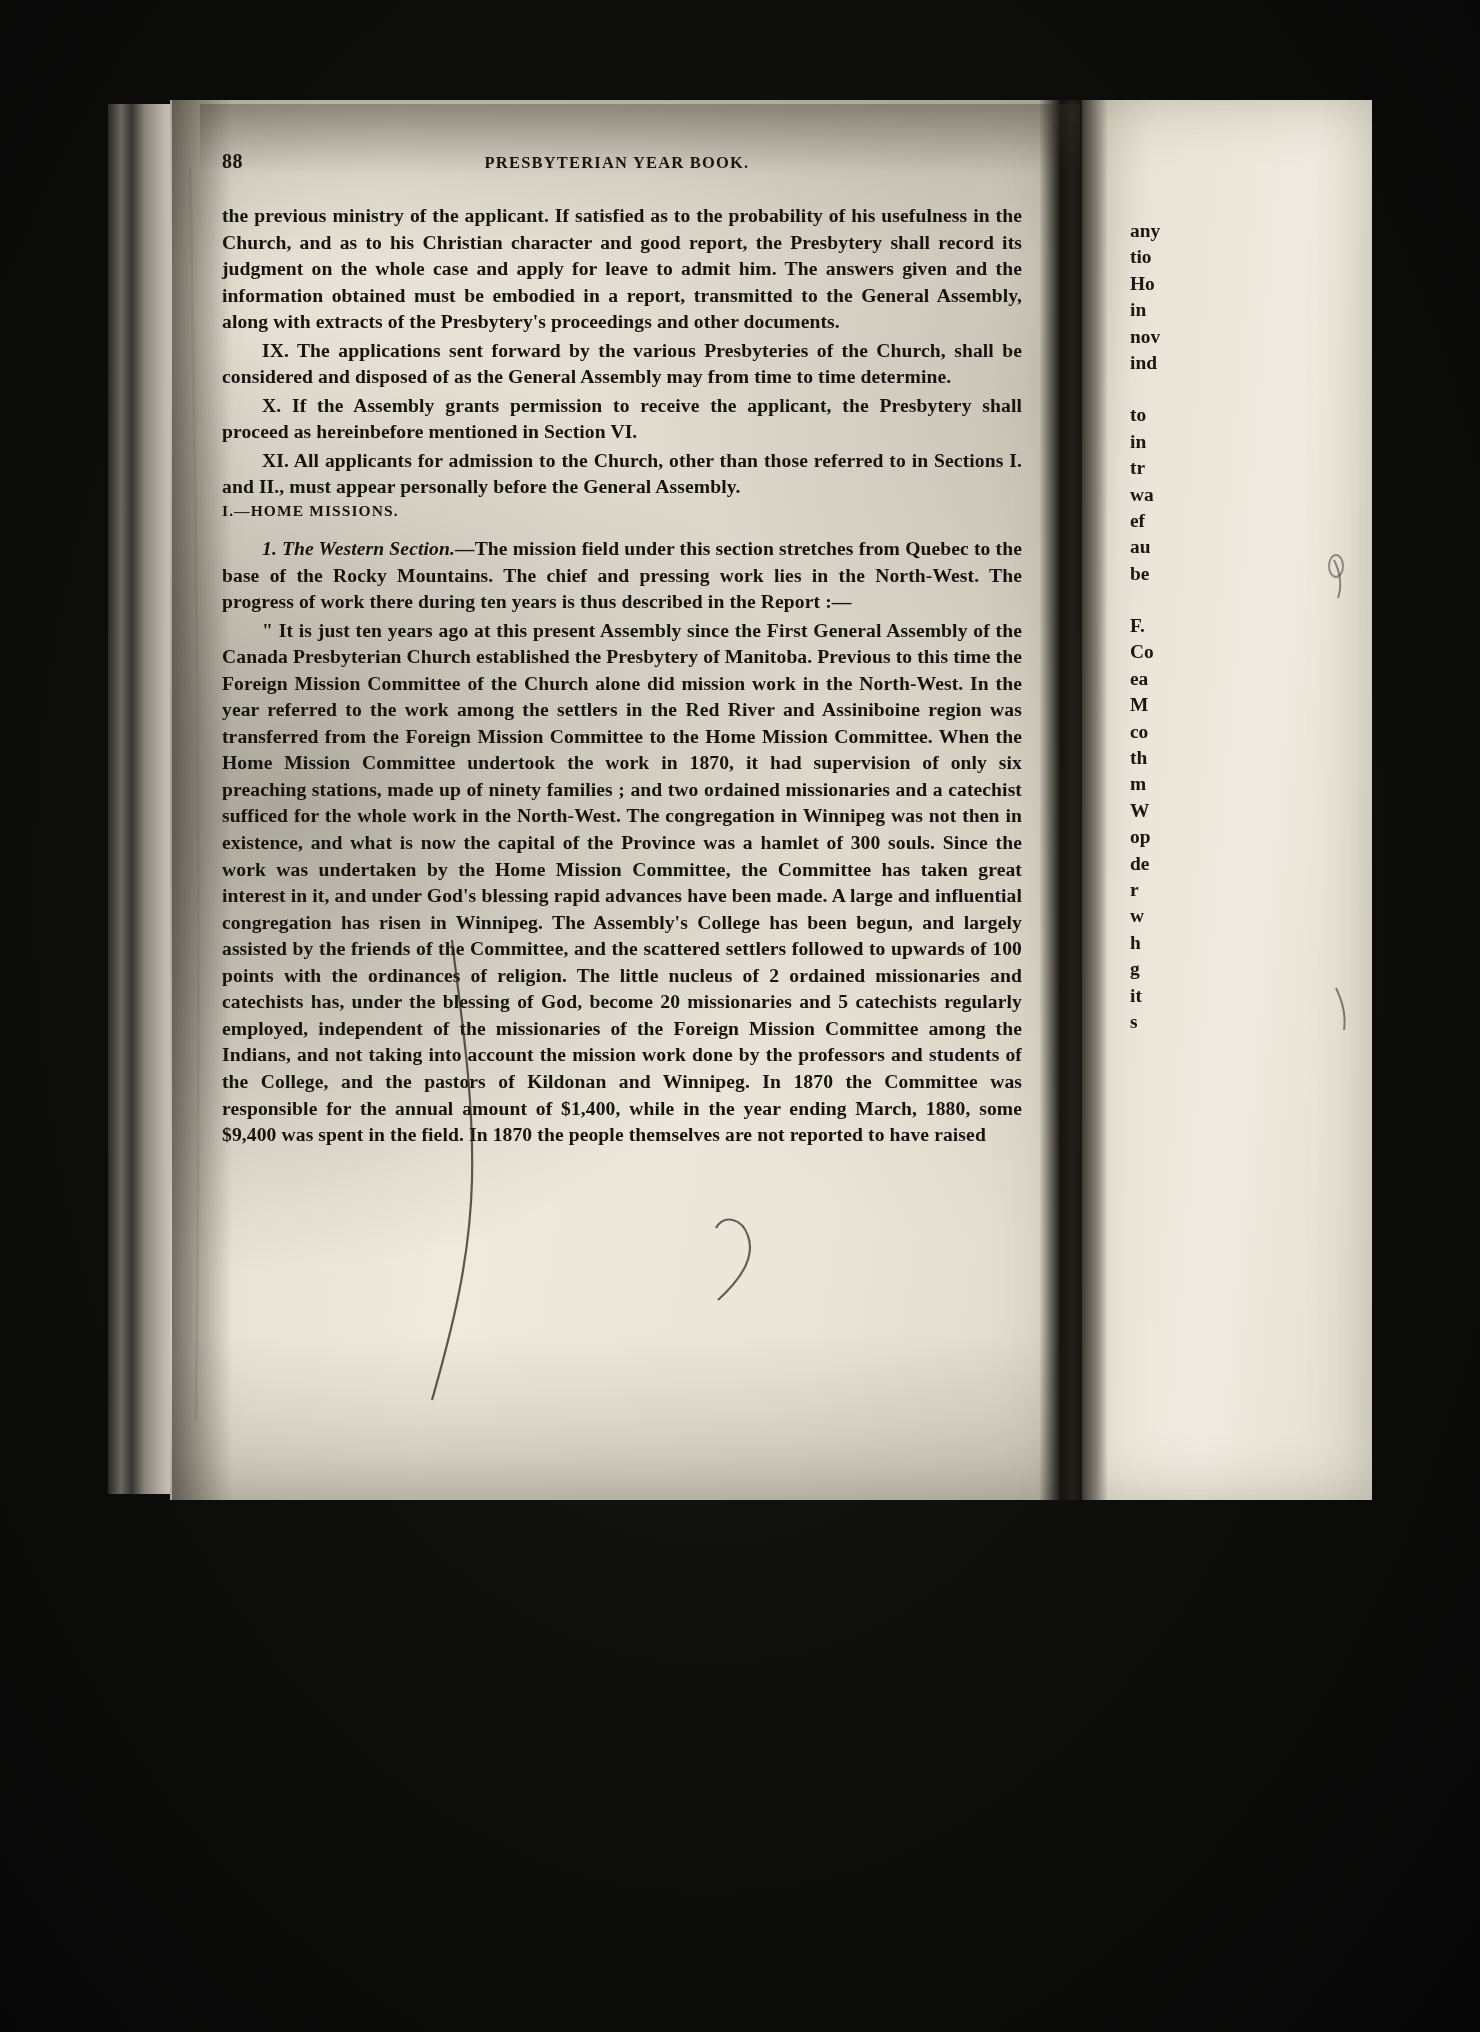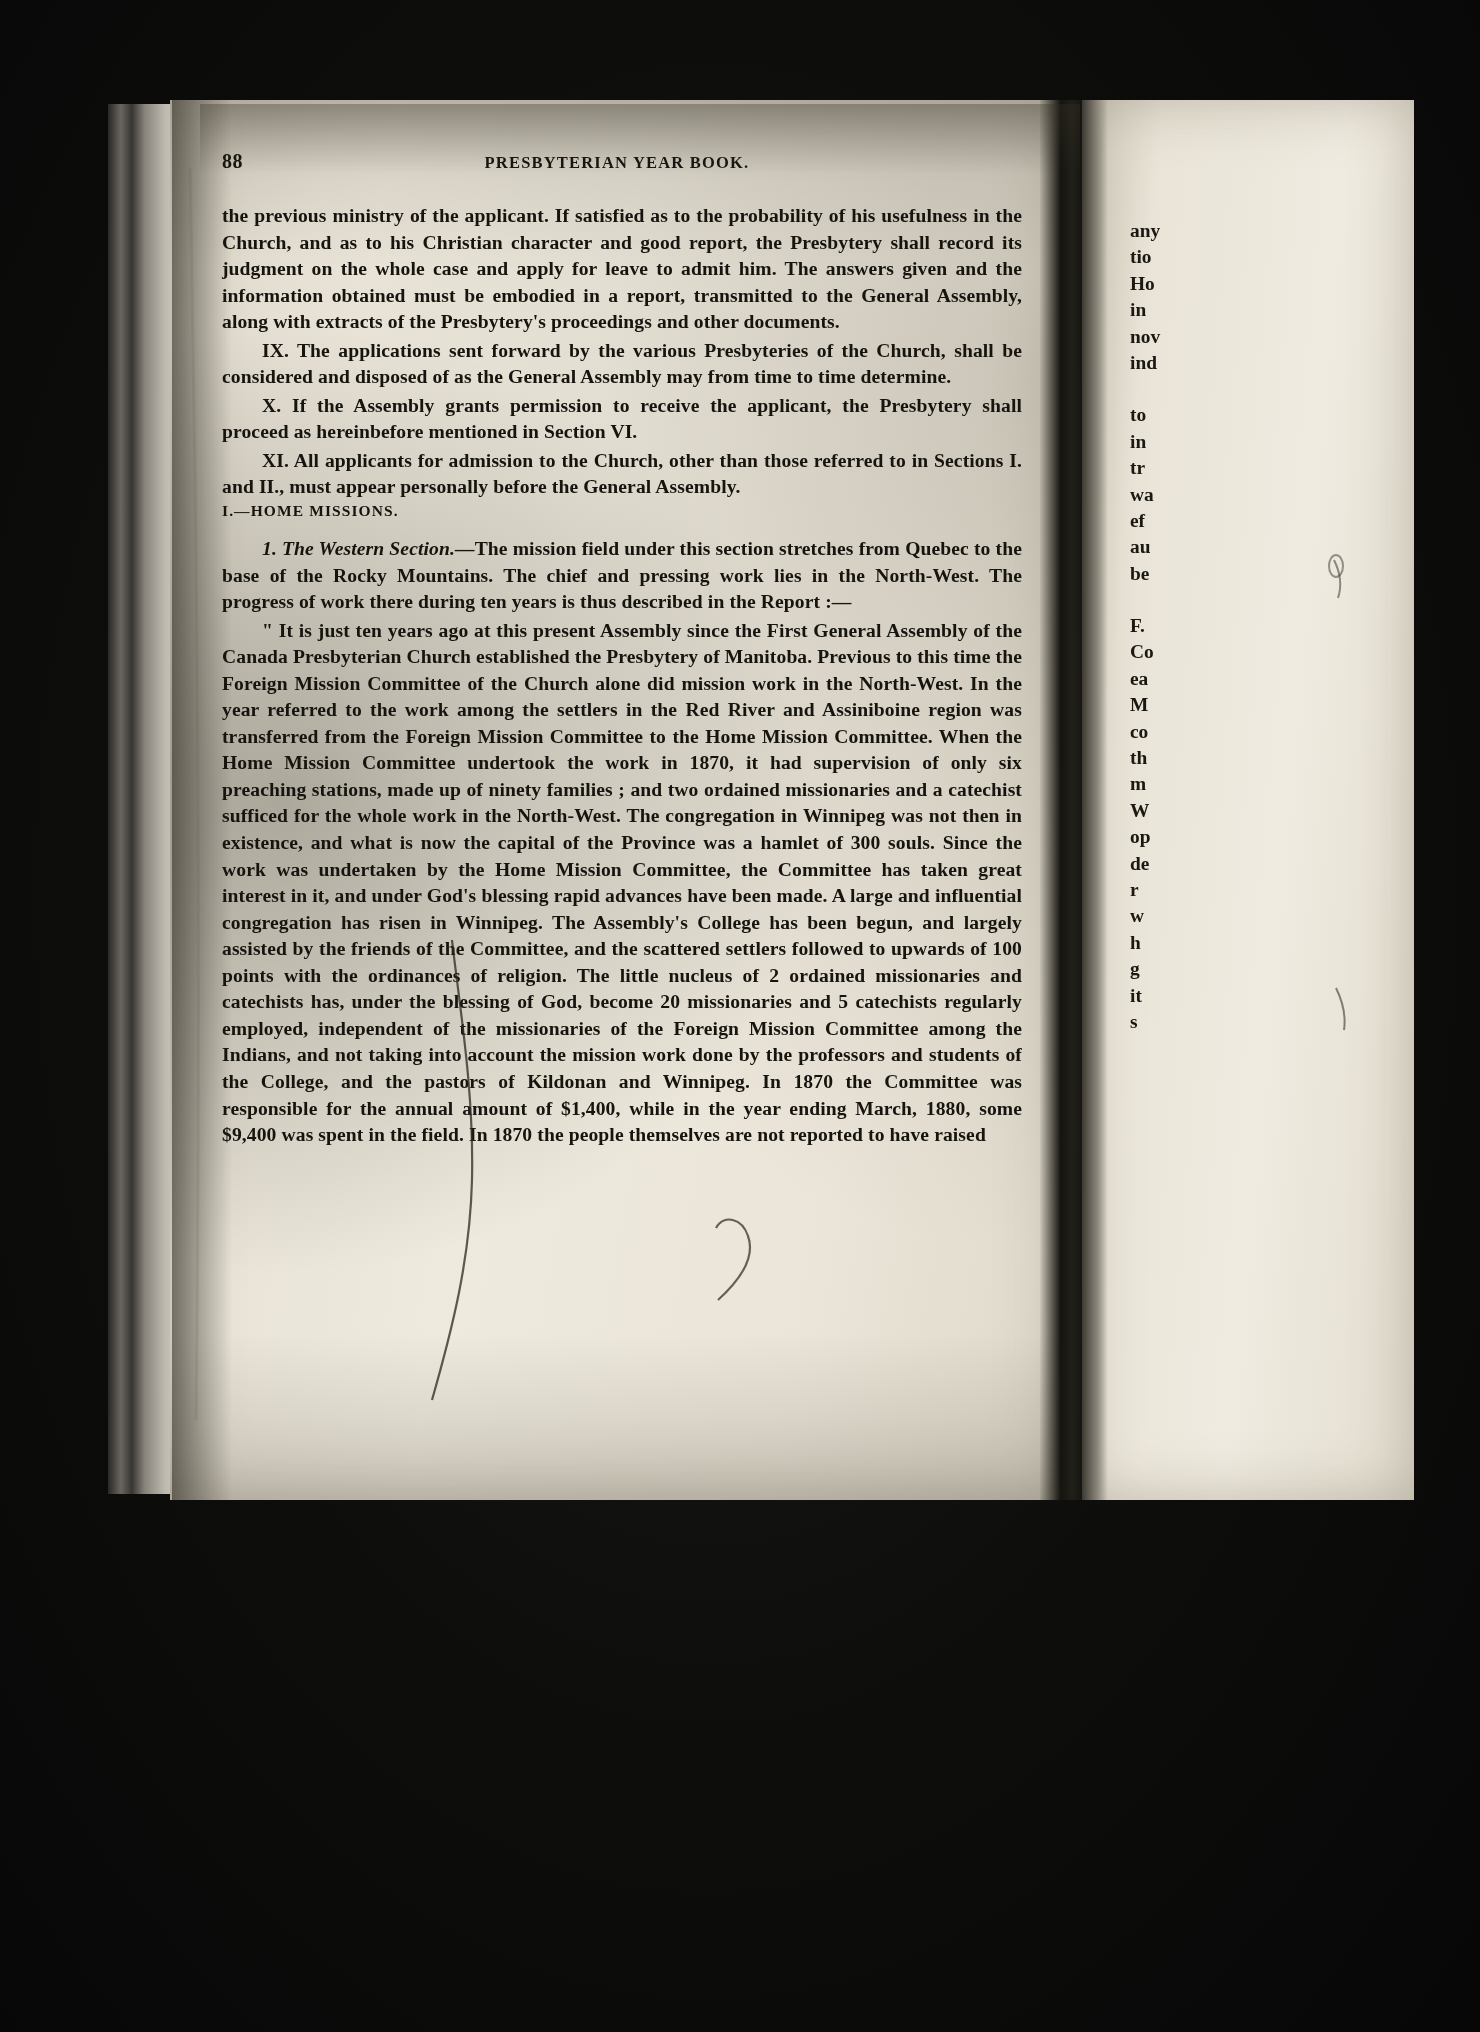--- a/index.html
+++ b/index.html
@@ -48,21 +48,21 @@
       radial-gradient(ellipse at 12% 50%, rgba(60,55,45,.35) 0%, rgba(60,55,45,0) 48%),
       radial-gradient(ellipse at 96% 20%, rgba(90,84,70,.22) 0%, rgba(0,0,0,0) 55%),
       linear-gradient(180deg, rgba(70,64,52,.16) 0%, rgba(0,0,0,0) 12%, rgba(0,0,0,0) 88%, rgba(70,64,52,.2) 100%);
     pointer-events: none;
   }
   
   .page-right {
     position: absolute;
     left: 1082px;
     top: 100px;
-    width: 332px;
+    width: 290px;
     height: 1400px;
     background: linear-gradient(95deg, #cfc9ba 0%, #e9e4d7 18%, #f0ebe0 58%, #e2ddcf 100%);
     box-shadow: inset 0 0 60px rgba(120,112,96,.4);
     overflow: hidden;
   }
   .page-right::before {
     content: "";
     position: absolute;
     left: 0; top: 0; bottom: 0; width: 26px;
     background: linear-gradient(90deg, #3d3a33 0%, #8d887c 60%, rgba(200,195,182,0) 100%);

